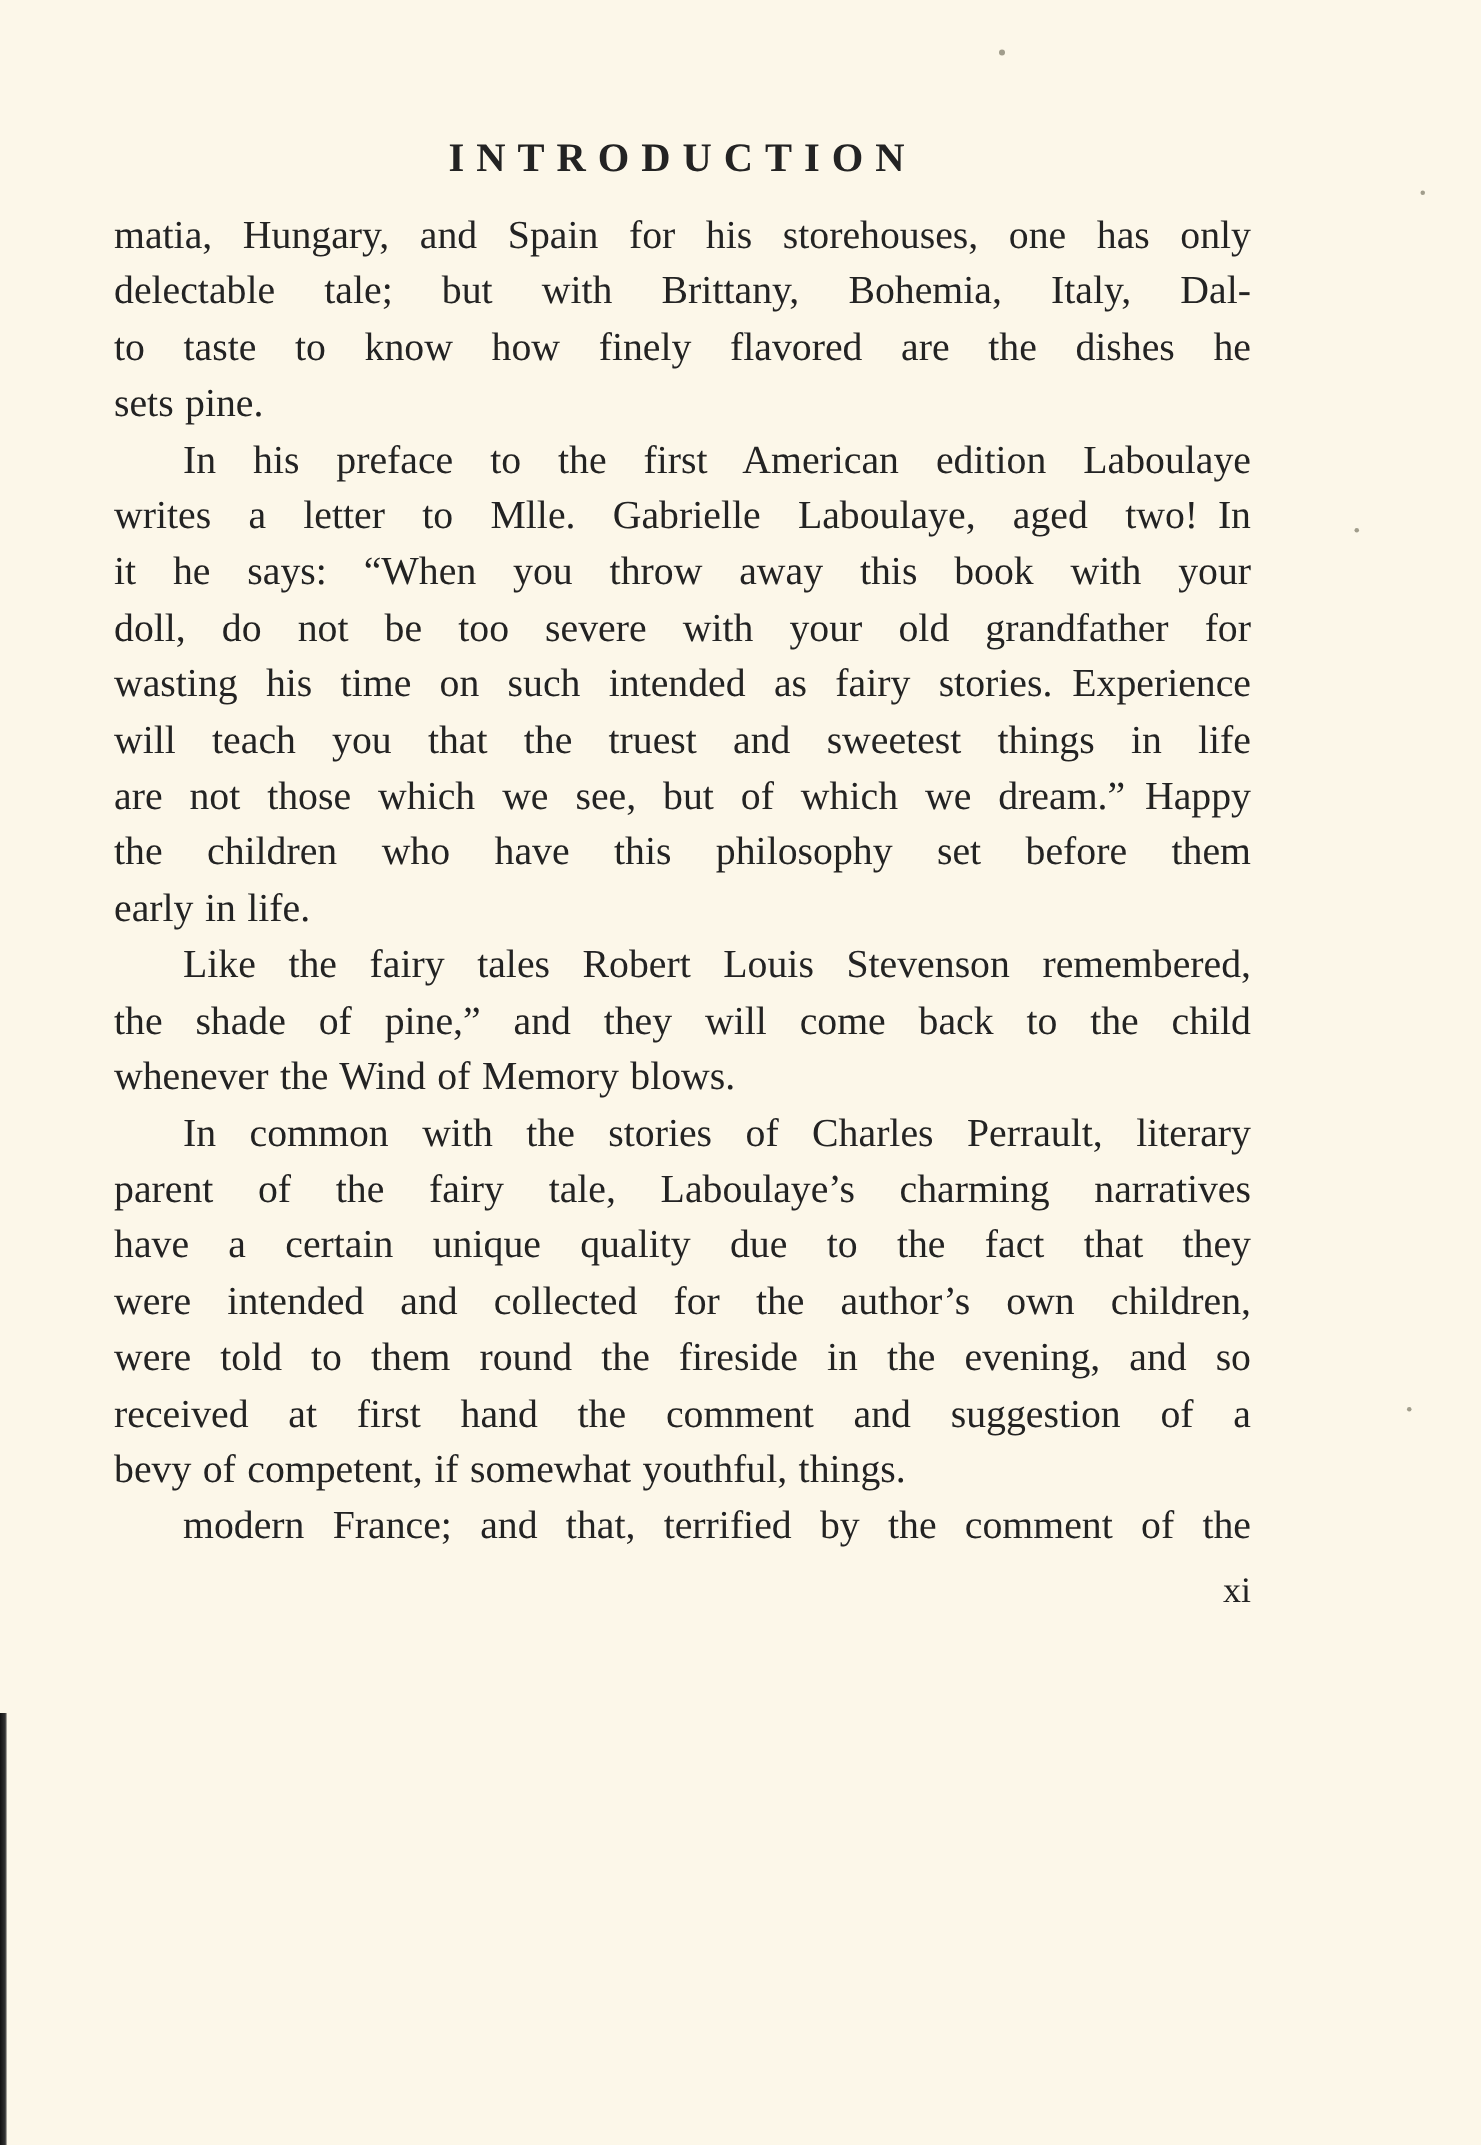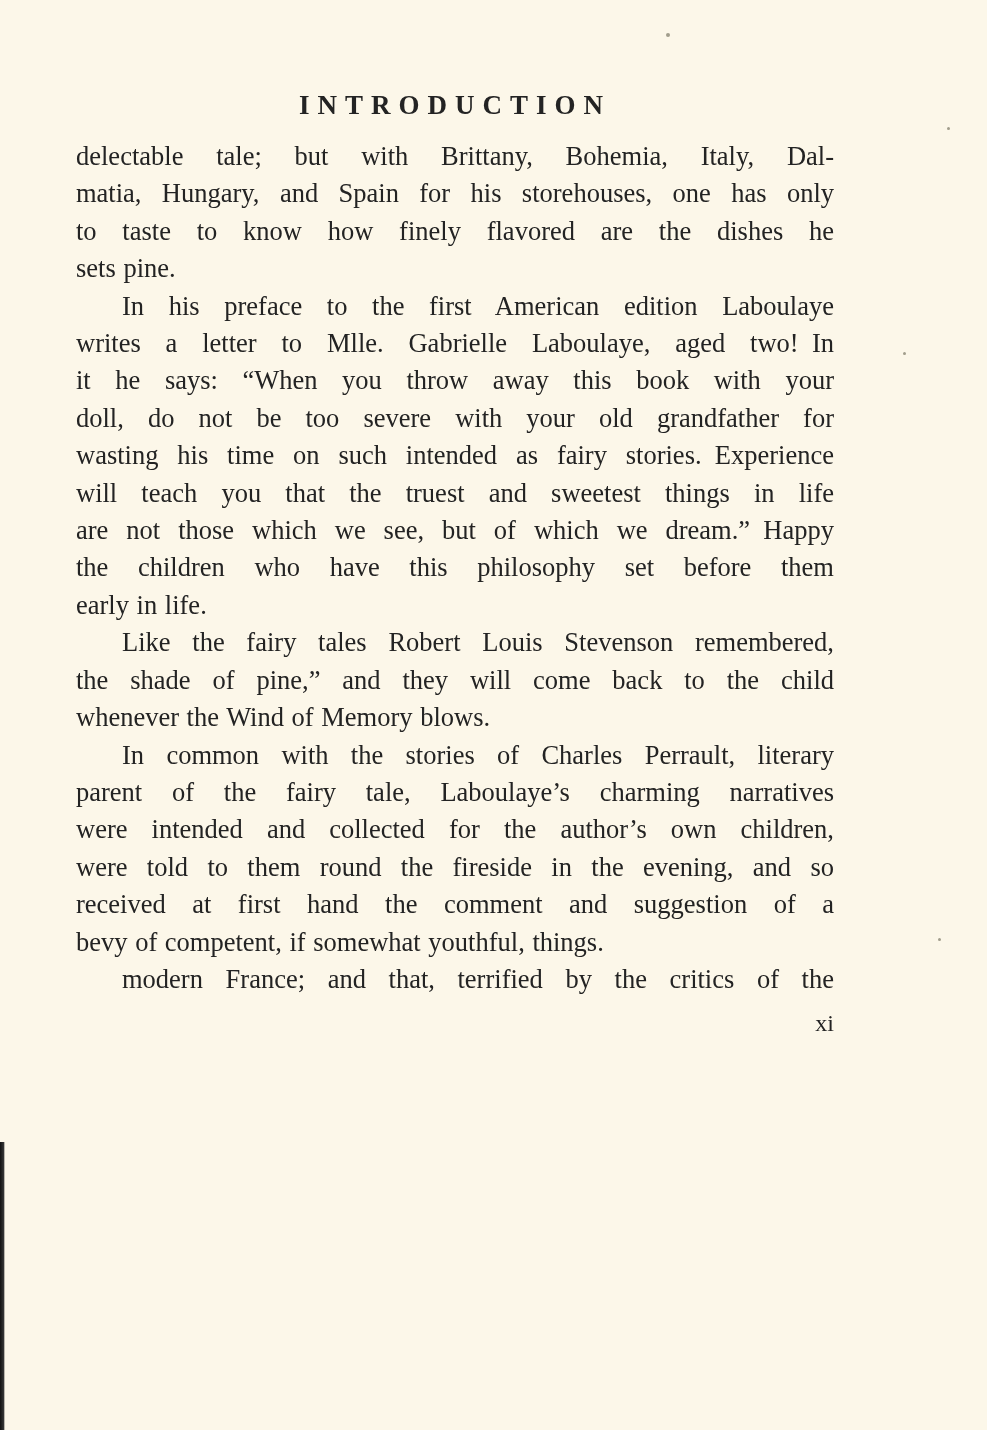--- a/index.html
+++ b/index.html
@@ -82,22 +82,22 @@
 </style>
 </head>
 <body>
 
 <div class="page">
   <div class="textblock">
 
     <h1 class="title">INTRODUCTION</h1>
 
     <div class="para">
+      <div class="line">matia, Hungary, and Spain for his storehouses, one has only</div>
       <div class="line">delectable tale; but with Brittany, Bohemia, Italy, Dal-</div>
-      <div class="line">matia, Hungary, and Spain for his storehouses, one has only</div>
       <div class="line">to taste to know how finely flavored are the dishes he</div>
       <div class="line endpara">sets pine.</div>
     </div>
 
     <div class="para indent">
       <div class="line">In his preface to the first American edition Laboulaye</div>
       <div class="line">writes a letter to Mlle. Gabrielle Laboulaye, aged two! In</div>
       <div class="line">it he says: “When you throw away this book with your</div>
       <div class="line">doll, do not be too severe with your old grandfather for</div>
       <div class="line">wasting his time on such intended as fairy stories. Experience</div>
@@ -109,28 +109,29 @@
 
     <div class="para indent">
       <div class="line">Like the fairy tales Robert Louis Stevenson remembered,</div>
       <div class="line">the shade of pine,” and they will come back to the child</div>
       <div class="line endpara">whenever the Wind of Memory blows.</div>
     </div>
 
     <div class="para indent">
       <div class="line">In common with the stories of Charles Perrault, literary</div>
       <div class="line">parent of the fairy tale, Laboulaye’s charming narratives</div>
+      <div class="line">have a certain unique quality due to the fact that they</div>
       <div class="line">were intended and collected for the author’s own children,</div>
       <div class="line">were told to them round the fireside in the evening, and so</div>
       <div class="line">received at first hand the comment and suggestion of a</div>
       <div class="line endpara">bevy of competent, if somewhat youthful, things.</div>
     </div>
 
     <div class="para indent">
-      <div class="line">modern France; and that, terrified by the critics of the</div>
+      <div class="line">modern France; and that, terrified by the comment of the</div>
     </div>
 
     <div class="pagenum">xi</div>
   </div>
 
   <div class="scan-edge"></div>
   <div class="speck s1"></div>
   <div class="speck s2"></div>
   <div class="speck s3"></div>
   <div class="speck s4"></div>

